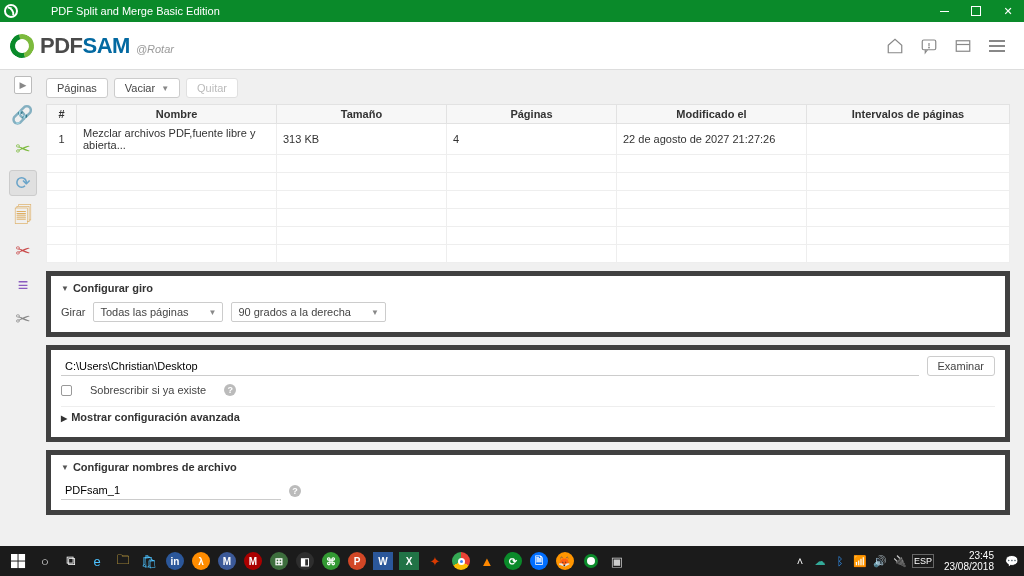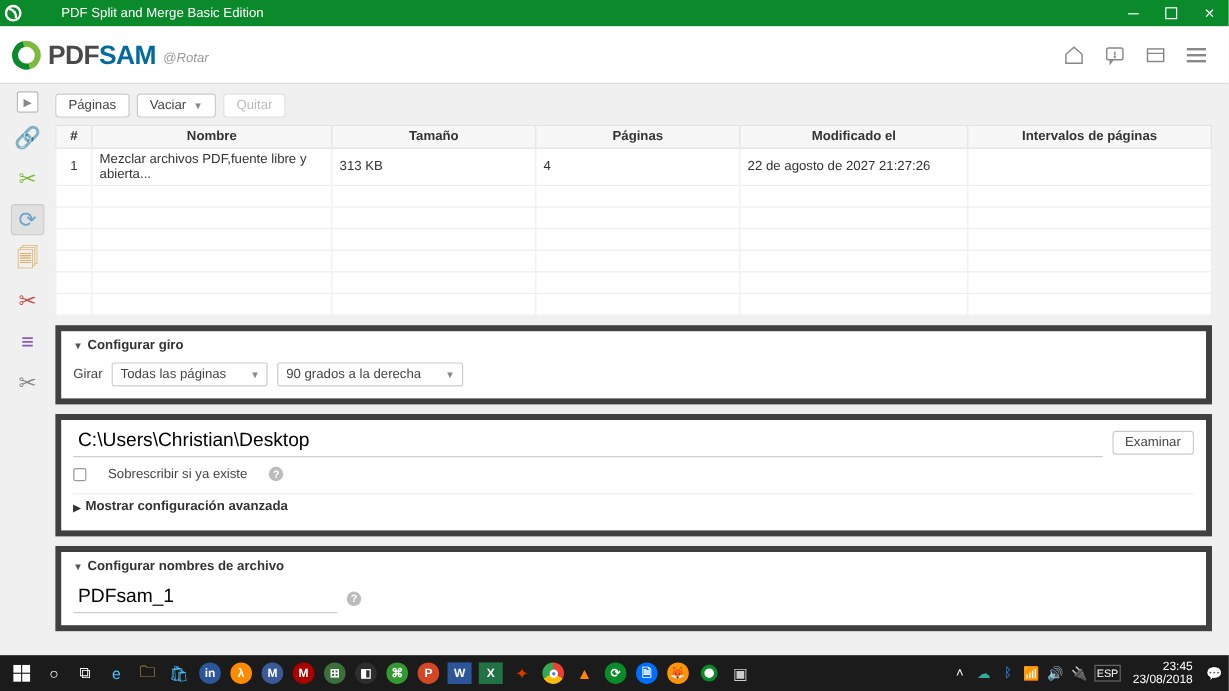--- a/index.html
+++ b/index.html
@@ -49,21 +49,21 @@
   .tbl td { border:1px solid #eee; padding:3px 6px; color:#333; height:18px; }
   .tbl td.num { text-align:center; }
   
   
   .section { background:#fff; border:5px solid #404040; margin-top:8px; padding:6px 10px 10px; position:relative; }
   .section-hd { font-size:11px; font-weight:700; color:#333; display:flex; align-items:center; gap:4px; margin-bottom:8px; }
   .section-hd::before { content:"▼"; font-size:8px; color:#555; }
   .row { display:flex; align-items:center; gap:8px; font-size:11px; color:#444; }
   .select { background:#fff; border:1px solid #ccc; border-radius:2px; padding:3px 6px; font-size:11px; display:flex; align-items:center; gap:20px; }
   .select .caret { font-size:8px; color:#888; }
-  .txtfield { border:none; border-bottom:1px solid #ccc; padding:3px 4px; font-size:16px; background:transparent; }
+  .txtfield { border:none; border-bottom:1px solid #ccc; padding:3px 4px; font-size:11px; background:transparent; }
   .txtfield.full { flex:1; }
   .chk { display:flex; align-items:center; gap:18px; font-size:11px; color:#444; margin-top:8px; }
   .chkbox { width:11px; height:11px; border:1px solid #999; border-radius:2px; }
   .help-ic { width:12px; height:12px; border-radius:50%; background:#bbb; color:#fff; font-size:9px; display:flex; align-items:center; justify-content:center; font-weight:700; }
   .adv-row { font-size:11px; font-weight:700; color:#333; display:flex; align-items:flex-end; gap:4px; margin-top:10px; padding:4px 0; border-top:1px solid #eee; }
   .adv-row::before { content:"▶"; font-size:8px; }
   
   
   .run-panel { border:3px solid #e31e24; margin:4px 8px 0 46px; padding:10px 12px 14px; display:flex; align-items:center; gap:10px; }
   .progress-wrap { flex:1; position:relative; }

